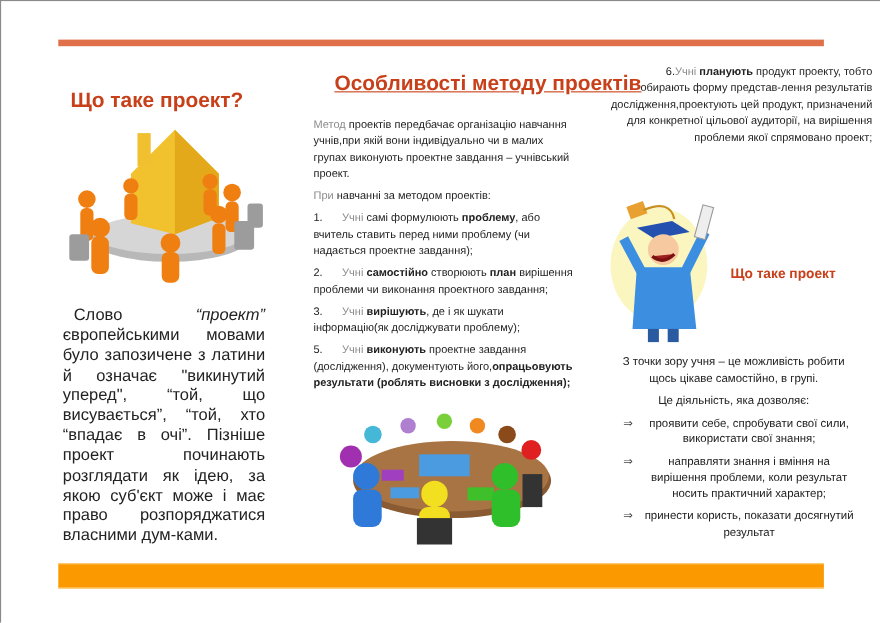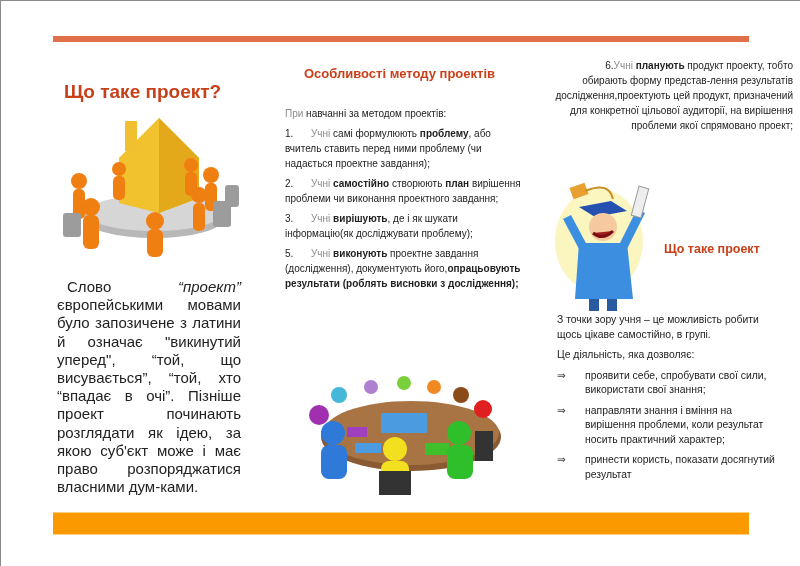--- a/index.html
+++ b/index.html
@@ -15,34 +15,34 @@
 
   
   .col1-title { position: absolute; left: 63px; top: 80px; font-size: 19px; }
   .col1-img { position: absolute; left: 58px; top: 112px; width: 190px; height: 146px; }
   .col1-text { position: absolute; left: 56px; top: 277px; width: 184px; font-size: 15px; line-height: 18.2px; text-align: justify; }
   .col1-text p { margin: 0; }
   .col1-text .indent { text-indent: 10px; }
   .col1-text i { font-style: italic; }
 
   
-  .col2-title { position: absolute; left: 303px; top: 65px; font-size: 13px; }
+  .col2-title { position: absolute; left: 303px; top: 65px; font-size: 19px; text-decoration: underline; }
   .col2 { position: absolute; left: 284px; top: 105px; width: 236px; font-size: 10px; line-height: 15px; }
   .col2 p { margin: 0 0 5px 0; }
   .col2 .num { display: inline-block; width: 26px; }
   .gray { color: #8a8a8a; }
   .col2-img { position: absolute; left: 298px; top: 370px; width: 220px; height: 128px; }
 
   
   .col3 { position: absolute; left: 552px; top: 57px; width: 240px; font-size: 10px; line-height: 15px; }
   .col3 p { margin: 0 0 5px 0; text-align: right; }
   .col3 .num { display: inline-block; width: 26px; }
   .col3-img { position: absolute; left: 548px; top: 180px; width: 110px; height: 136px; }
   .col3-title { position: absolute; left: 663px; top: 238px; font-size: 12.5px; line-height: 20px; }
-  .col3b { position: absolute; left: 556px; top: 312px; width: 220px; font-size: 10.4px; line-height: 14.5px; }
+  .col3b { position: absolute; left: 556px; top: 322px; width: 220px; font-size: 10.4px; line-height: 14.5px; text-align: center; }
   .col3b p { margin: 0 0 6px 0; }
   .bullet { display: flex; margin-bottom: 6px; }
   .bullet .arrow { width: 28px; flex: none; color: #444; }
 </style>
 </head>
 <body>
 
 <div class="top-bar"></div>
 
 <div class="col1-title h-red">Що таке проект?</div>
@@ -73,20 +73,21 @@
     <rect x="154" y="88" width="18" height="26" rx="3"></rect>
     <rect x="166" y="72" width="14" height="22" rx="3"></rect>
   </g>
 </svg>
 <div class="col1-text">
   <p class="indent"><span>Слово </span><i>“проект”</i><span> європейськими мовами було запозичене з латини й означає "викинутий уперед", “той, що висувається”, “той, хто “впадає в очі”. Пізніше проект починають розглядати як ідею, за якою суб'єкт може і має право розпоряджатися власними дум-ками.</span></p>
 </div>
 
 <div class="col2-title h-red">Особливості методу проектів</div>
 <div class="col2">
+  <p><span class="gray">Метод</span><span> проектів передбачає організацію навчання учнів,при якій вони індивідуально чи в малих групах виконують проектне завдання – учнівський проект.</span></p>
   <p><span class="gray">При</span><span> навчанні за методом проектів:</span></p>
   <p><span class="num">1.</span><span class="gray">Учні</span><span> самі формулюють </span><b>проблему</b><span>, або вчитель ставить перед ними проблему (чи надається проектне завдання);</span></p>
   <p><span class="num">2.</span><span class="gray">Учні</span><span> </span><b>самостійно</b><span> створюють </span><b>план</b><span> вирішення проблеми чи виконання проектного завдання;</span></p>
   <p><span class="num">3.</span><span class="gray">Учні</span><span> </span><b>вирішують</b><span>, де і як шукати інформацію(як досліджувати проблему);</span></p>
   <p><span class="num">5.</span><span class="gray">Учні</span><span> </span><b>виконують</b><span> проектне завдання (дослідження), документують його,</span><b>опрацьовують результати (роблять висновки з дослідження);</b></p>
 </div>
 <svg class="col2-img" viewBox="0 0 220 128">
   <ellipse cx="112" cy="66" rx="90" ry="34" fill="#8a5a32"></ellipse>
   <ellipse cx="112" cy="62" rx="88" ry="32" fill="#a87444"></ellipse>
   <rect x="82" y="42" width="46" height="20" fill="#4a9be0"></rect>

